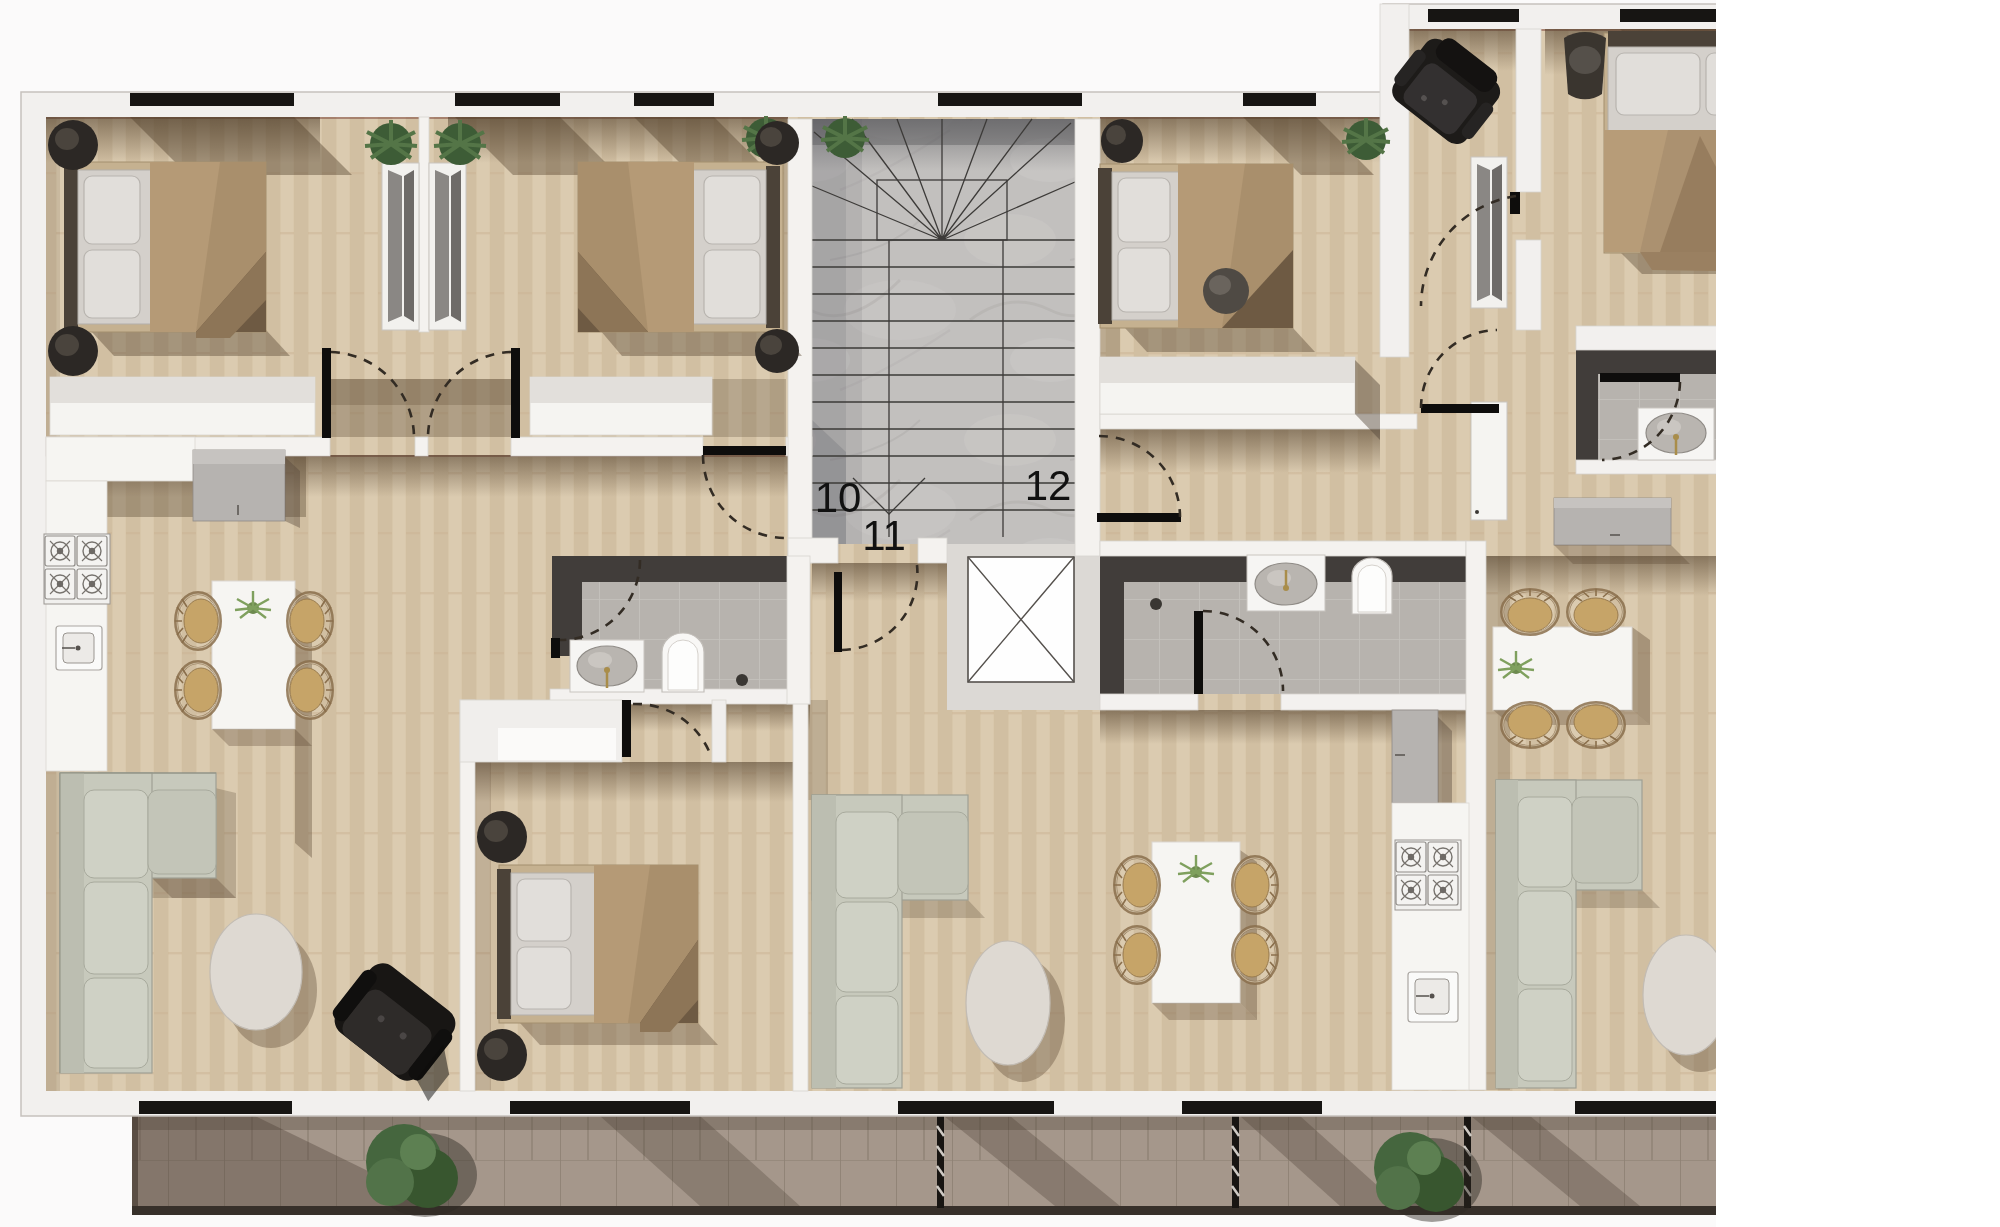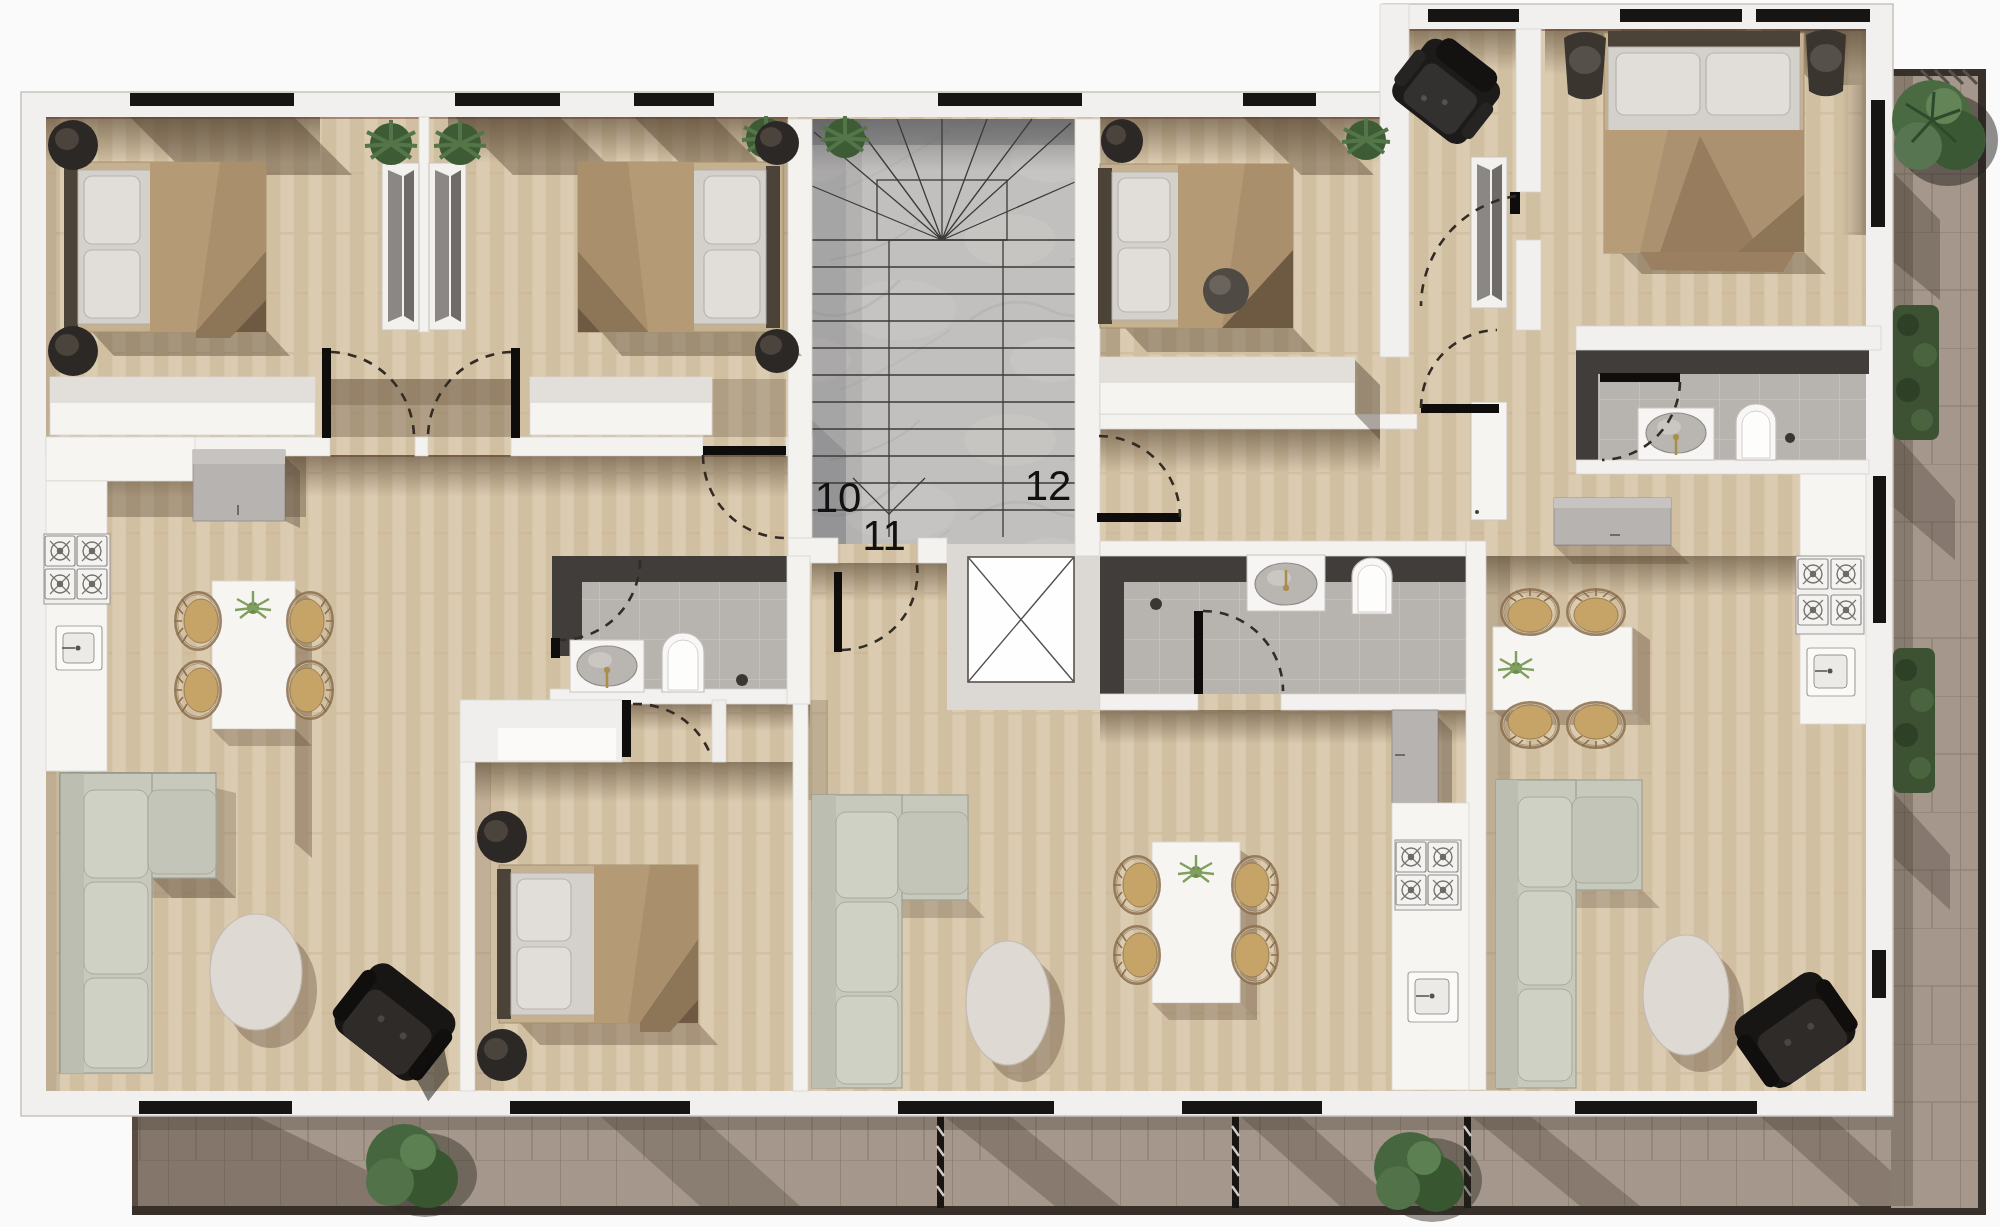--- a/index.html
+++ b/index.html
@@ -1,15 +1,15 @@
 <!DOCTYPE html>
 <html><head><meta charset="utf-8">
 <style>
 html,body{margin:0;padding:0;background:#fff;}
-#page{position:relative;width:2000px;height:1227px;background:#d946ef;overflow:hidden;font-family:"Liberation Sans",sans-serif;}
+#page{position:relative;width:1716px;height:1227px;background:#d946ef;overflow:hidden;font-family:"Liberation Sans",sans-serif;}
 svg{position:absolute;left:0;top:0;display:block;}
 </style></head><body>
 <div id="page">
 <svg width="2000" height="1227" viewBox="0 0 2000 1227">
 <defs>
 <pattern id="wd" patternUnits="userSpaceOnUse" width="28" height="120">
   <rect width="28" height="120" fill="#d6c4a7"></rect>
   <rect x="0" width="14" height="120" fill="#dbcbb0"></rect>
   <rect x="14" width="14" height="120" fill="#d1bfa2"></rect>
   <line x1="0" y1="0" x2="0" y2="120" stroke="#ccb695" stroke-width="0.9" opacity="0.6"></line>

